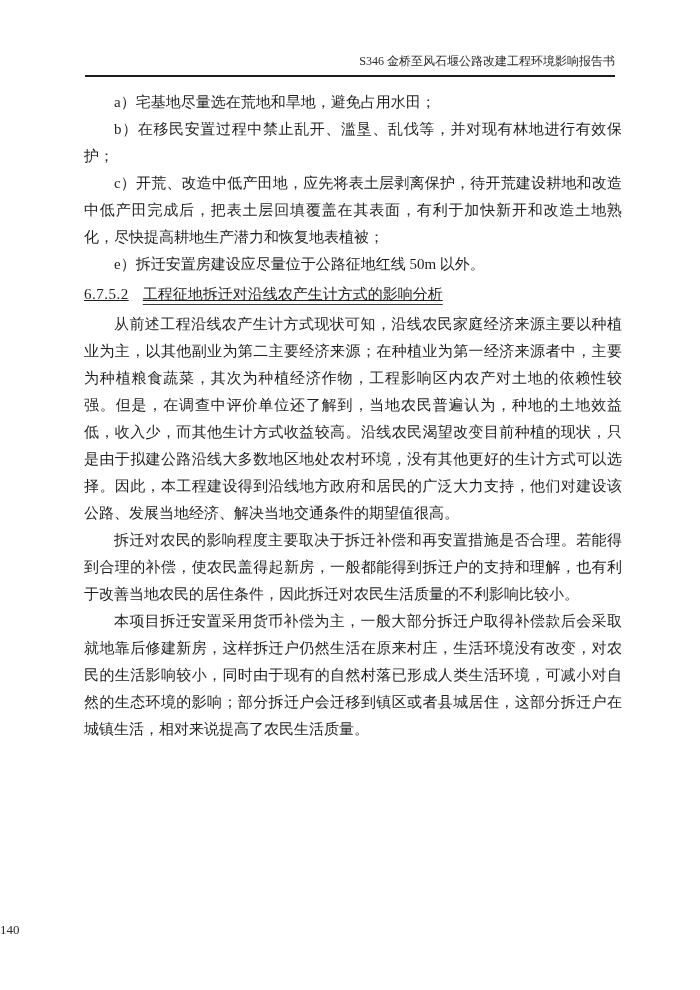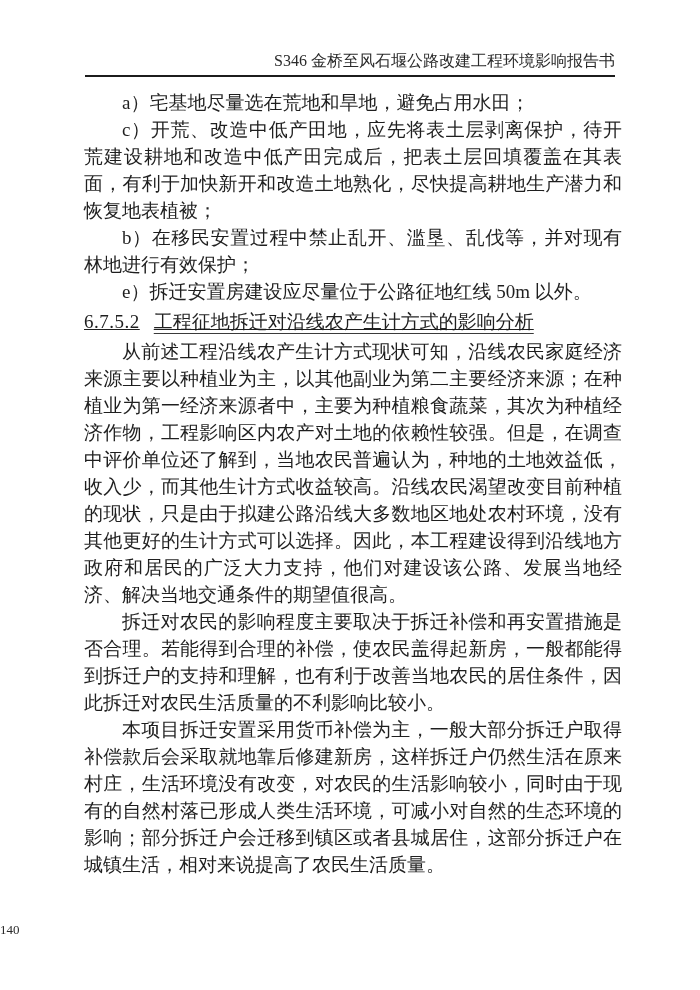--- a/index.html
+++ b/index.html
@@ -15,32 +15,32 @@
     color: #1f1f1f;
     font-family: "Liberation Serif", "DejaVu Serif", serif;
     overflow: hidden;
   }
   .header {
     position: absolute;
     top: 52px;
     left: 85px;
     right: 85px;
     text-align: right;
-    font-size: 16px;
+    font-size: 12px;
     line-height: 18px;
     color: #2a2a2a;
     border-bottom: 2px solid #1c1c1c;
     padding-bottom: 5px;
   }
   .body {
     position: absolute;
     top: 89px;
     left: 84px;
     right: 78px;
-    font-size: 19px;
+    font-size: 15px;
     line-height: 27px;
     text-align: justify;
     color: #1f1f1f;
   }
   .body p {
     margin: 0;
     text-indent: 2em;
   }
   .heading {
     text-indent: 0 !important;
@@ -77,22 +77,22 @@
 
 <div class="page">
 
   <div class="header">
     <span>S346 金桥至风石堰公路改建工程环境影响报告书</span>
   </div>
 
   <div class="body">
 
     <p>a）宅基地尽量选在荒地和旱地，避免占用水田；</p>
+    <p>b）在移民安置过程中禁止乱开、滥垦、乱伐等，并对现有林地进行有效保护；</p>
     <p>c）开荒、改造中低产田地，应先将表土层剥离保护，待开荒建设耕地和改造中低产田完成后，把表土层回填覆盖在其表面，有利于加快新开和改造土地熟化，尽快提高耕地生产潜力和恢复地表植被；</p>
-    <p>b）在移民安置过程中禁止乱开、滥垦、乱伐等，并对现有林地进行有效保护；</p>
     <p>e）拆迁安置房建设应尽量位于公路征地红线 50m 以外。</p>
 
     <p class="heading">
       <span class="hnum">6.7.5.2</span><span class="htitle">工程征地拆迁对沿线农产生计方式的影响分析</span>
     </p>
 
     <p class="underlined">从前述工程沿线农产生计方式现状可知，沿线农民家庭经济来源主要以种植业为主，以其他副业为第二主要经济来源；在种植业为第一经济来源者中，主要为种植粮食蔬菜，其次为种植经济作物，工程影响区内农产对土地的依赖性较强。但是，在调查中评价单位还了解到，当地农民普遍认为，种地的土地效益低，收入少，而其他生计方式收益较高。沿线农民渴望改变目前种植的现状，只是由于拟建公路沿线大多数地区地处农村环境，没有其他更好的生计方式可以选择。因此，本工程建设得到沿线地方政府和居民的广泛大力支持，他们对建设该公路、发展当地经济、解决当地交通条件的期望值很高。</p>
 
 
     <p class="underlined">拆迁对农民的影响程度主要取决于拆迁补偿和再安置措施是否合理。若能得到合理的补偿，使农民盖得起新房，一般都能得到拆迁户的支持和理解，也有利于改善当地农民的居住条件，因此拆迁对农民生活质量的不利影响比较小。</p>

